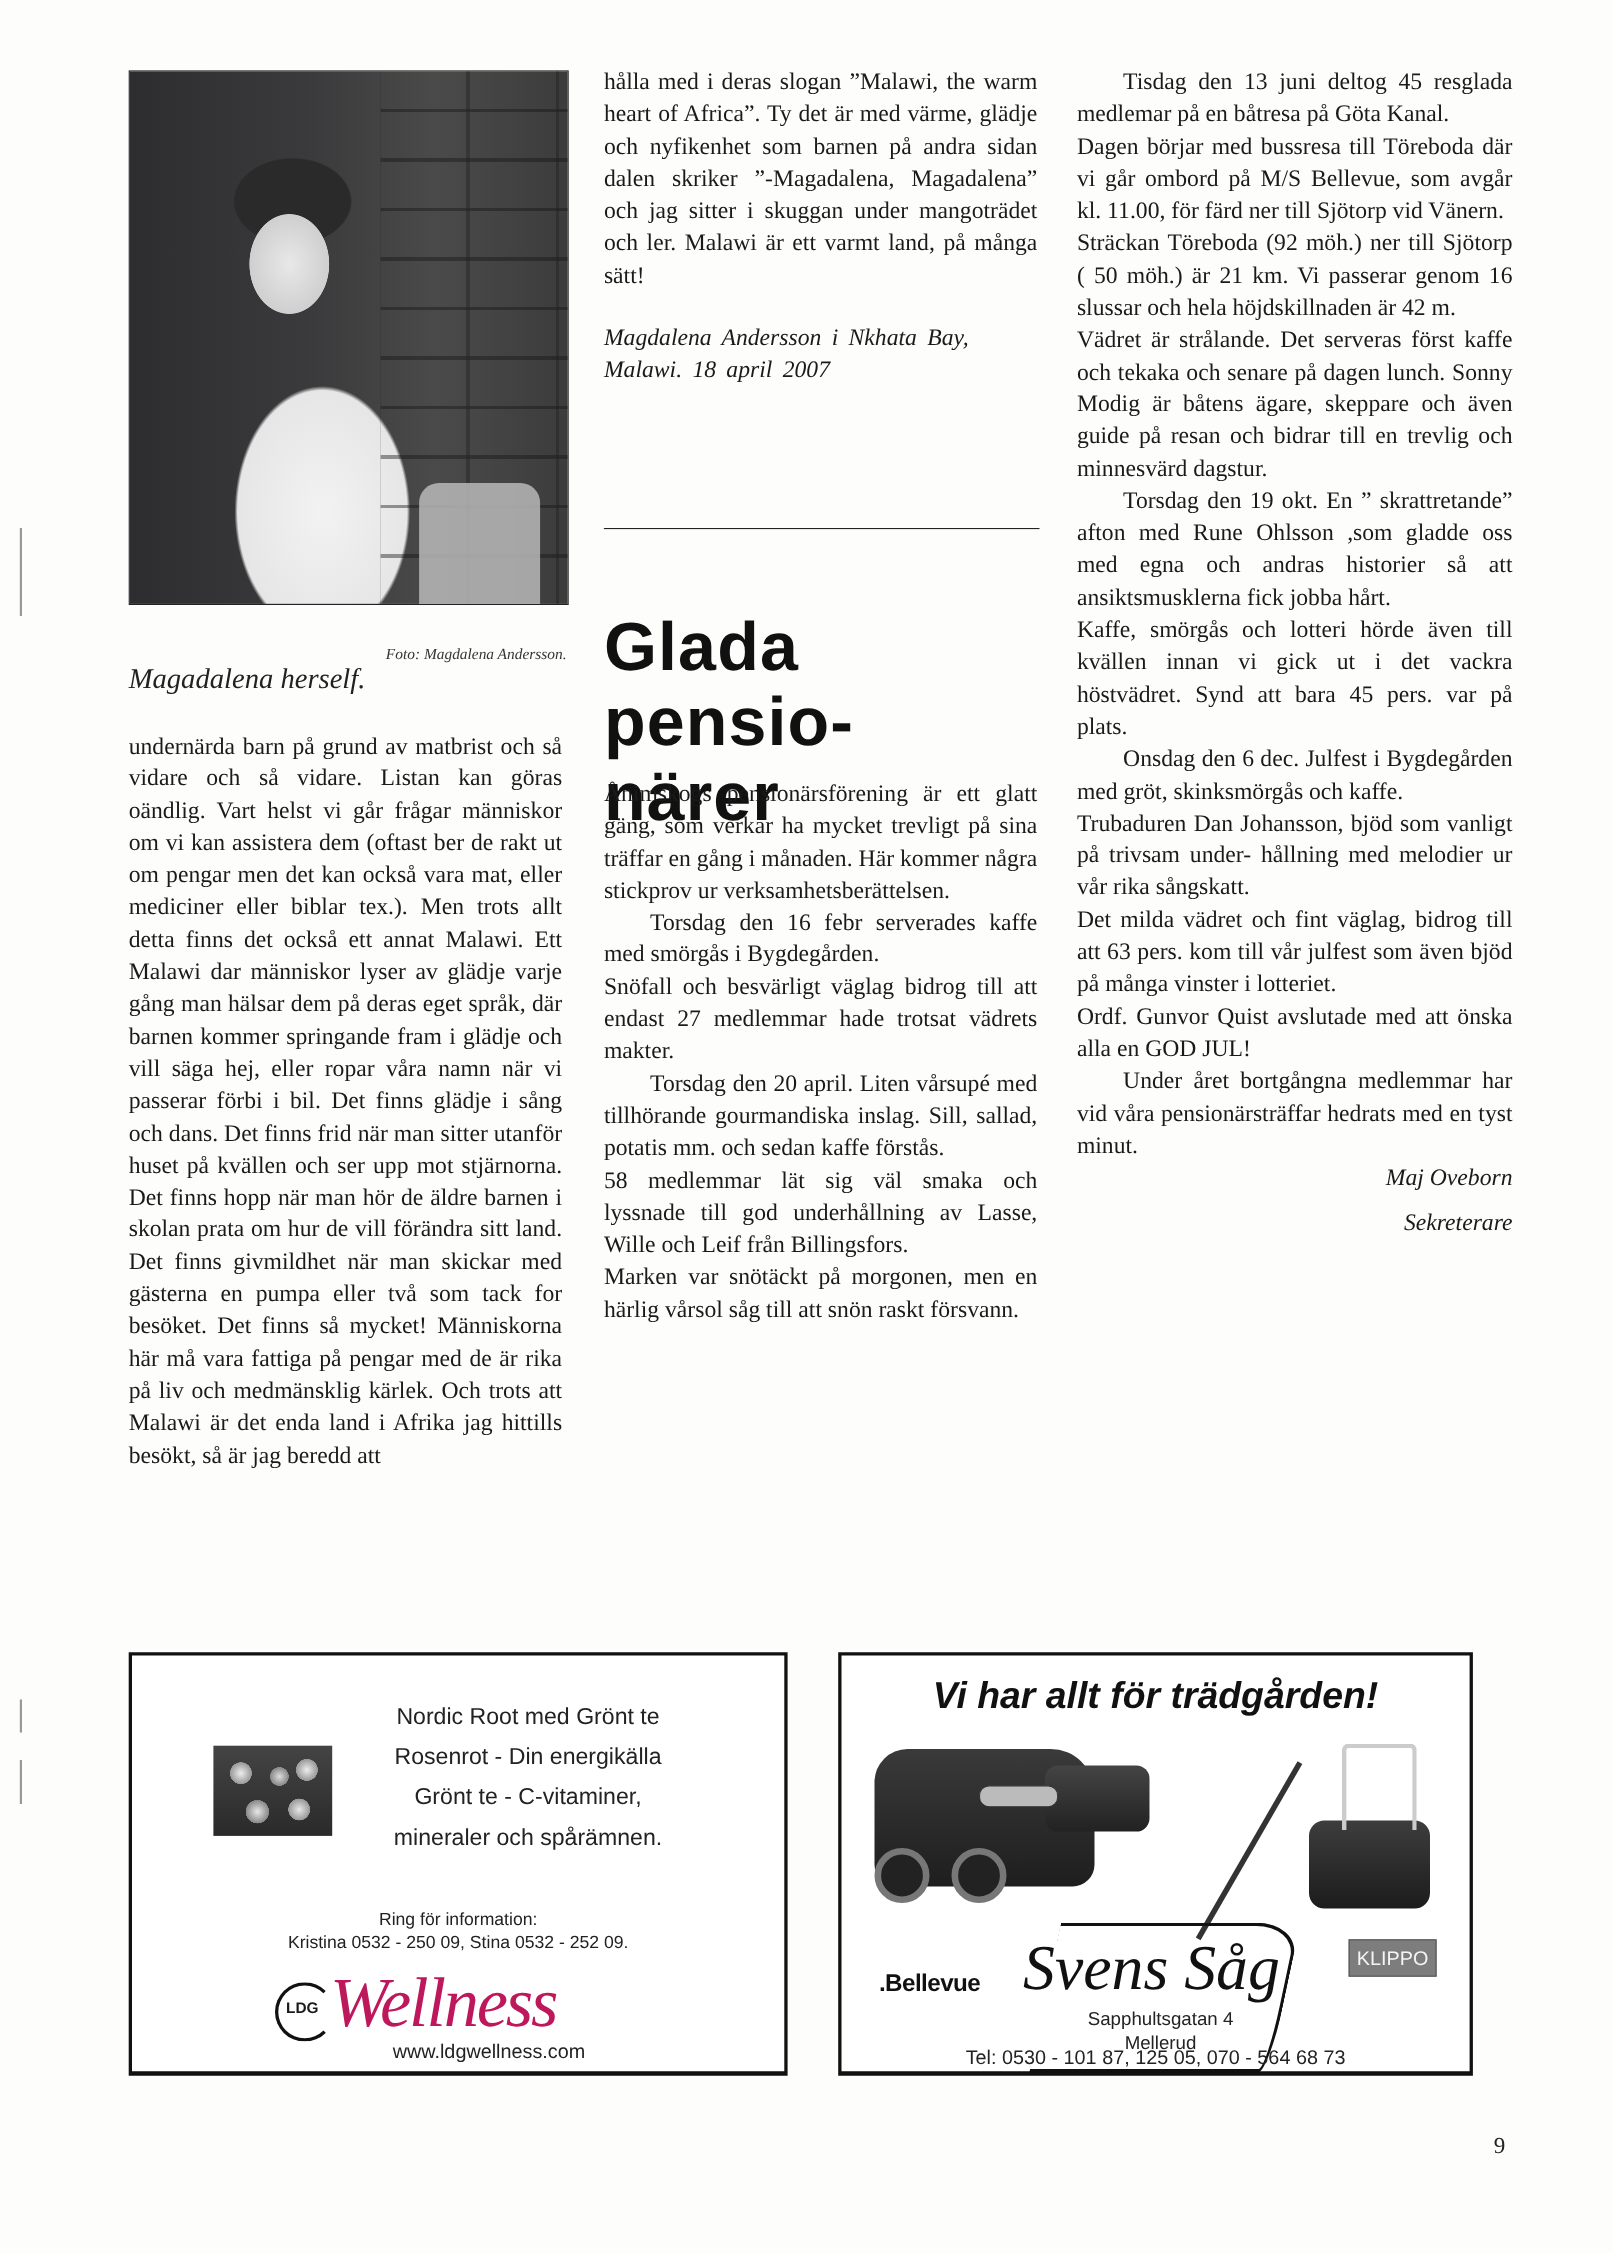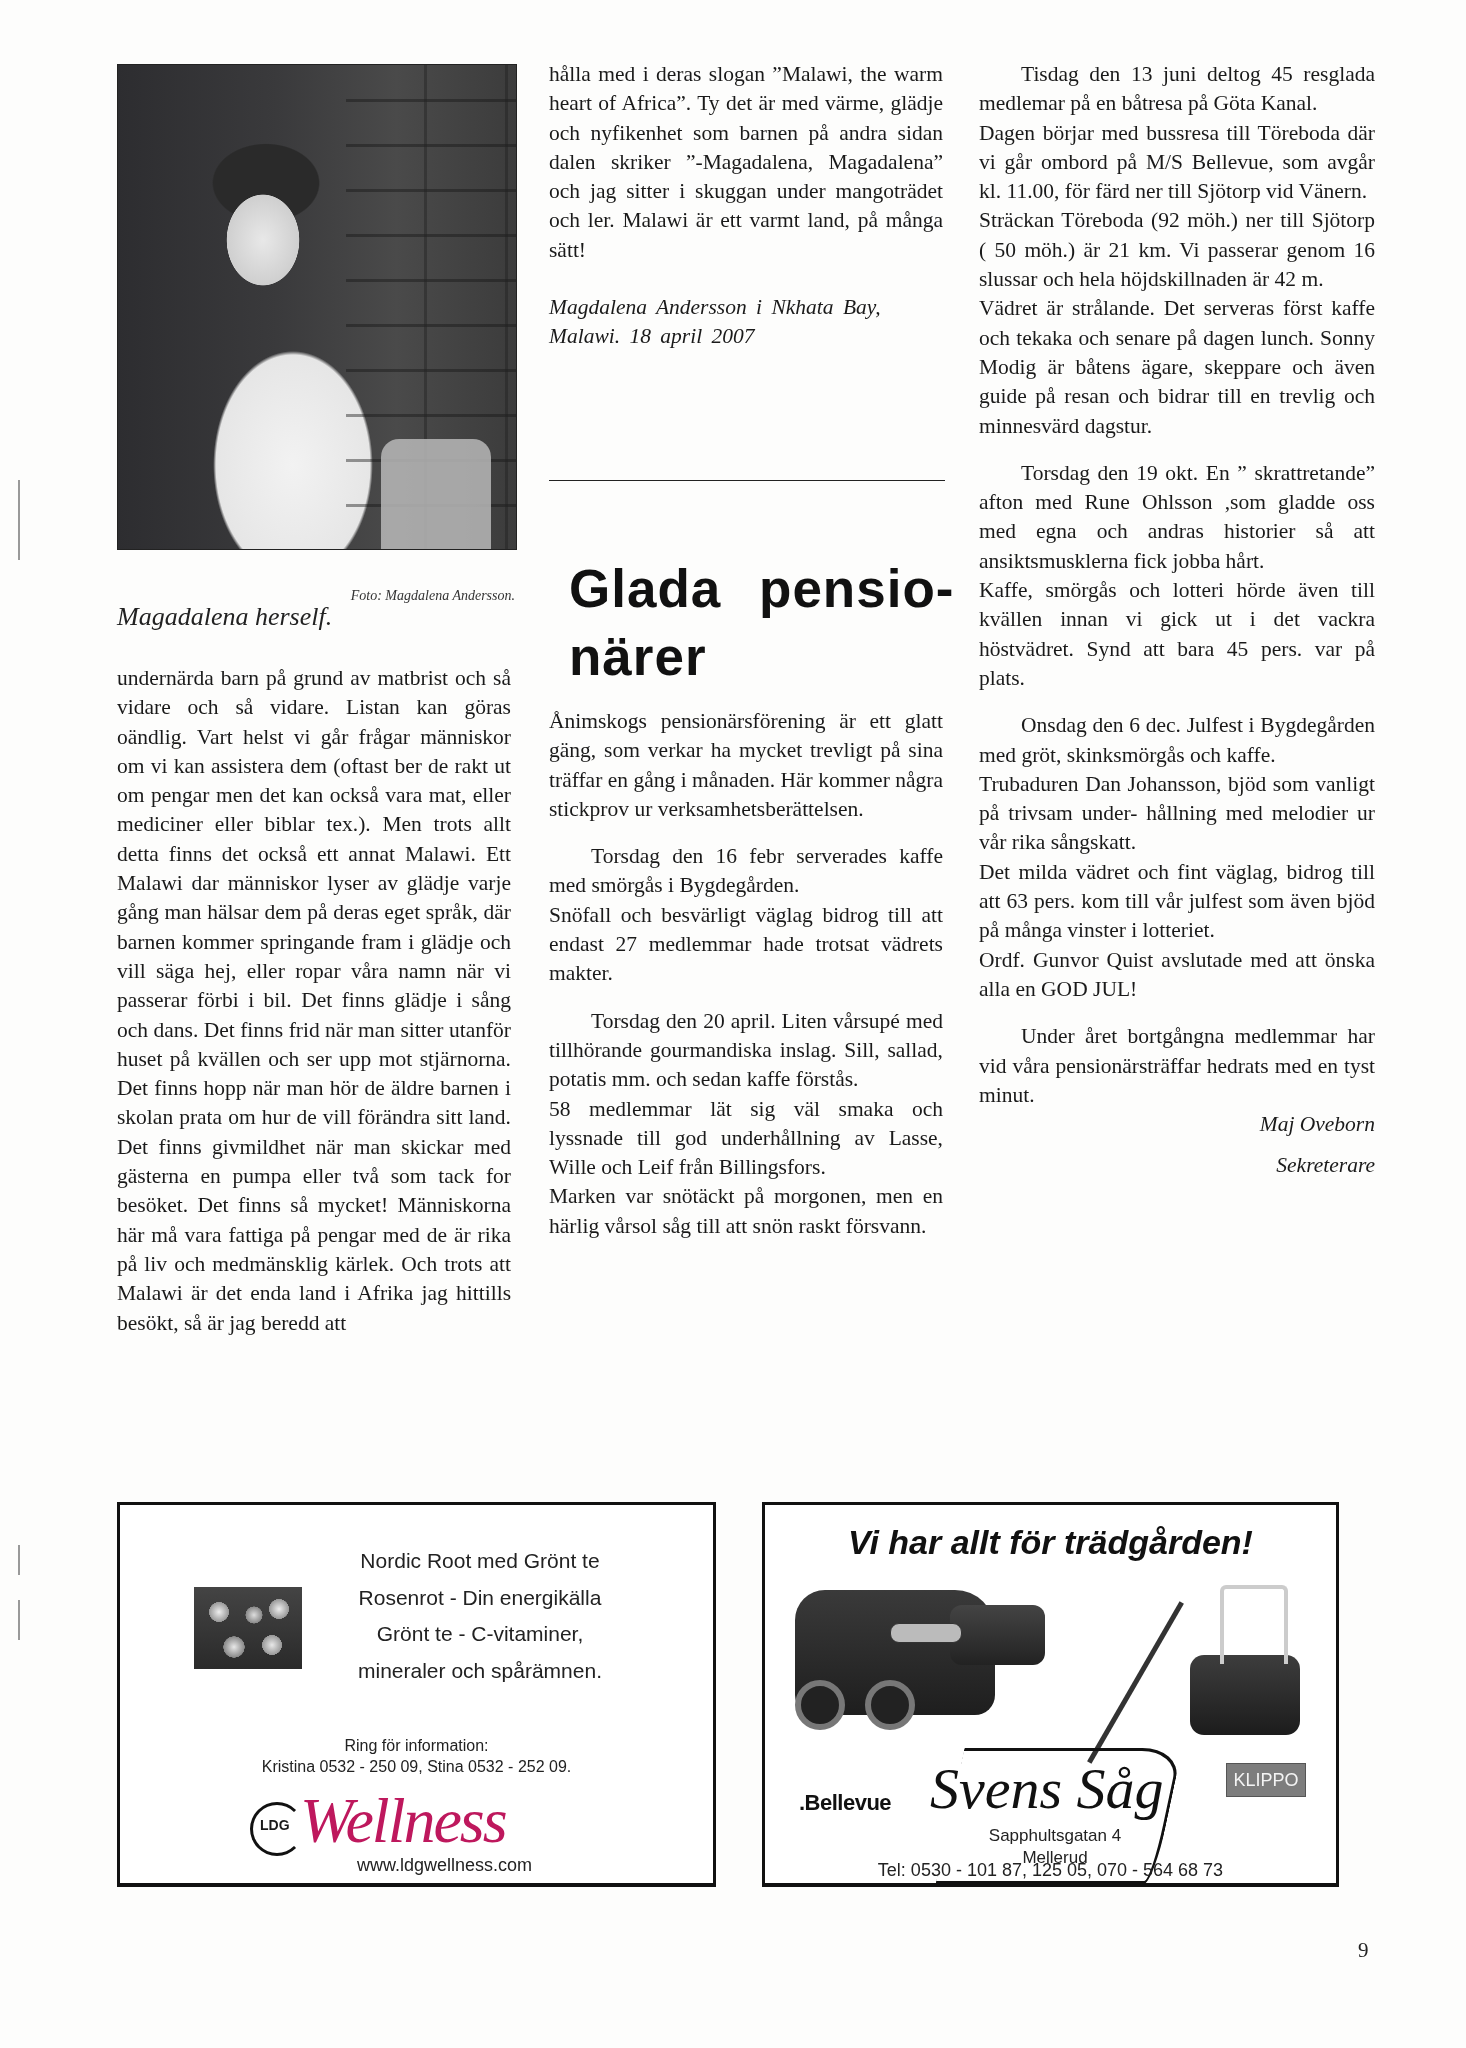--- a/index.html
+++ b/index.html
@@ -5,21 +5,21 @@
   html, body { margin: 0; padding: 0; }
   body {
     width: 1466px; height: 2048px; position: relative; overflow: hidden;
     background: #fdfdfc;
     font-family: "Liberation Serif", "DejaVu Serif", serif;
     color: #1a1a1a;
   }
   .col { position: absolute; font-size: 21.5px; line-height: 29.3px; text-align: justify; }
   .col p { margin: 0; }
   .col .indent { text-indent: 42px; }
-  .col .gap { margin-top: 18px; }
+  .col .gap { }
   #col1 { left: 117px; top: 664px; width: 394px; }
   #col2 { left: 549px; top: 60px; width: 394px; }
   #col3 { left: 979px; top: 60px; width: 396px; }
 
   .photo {
     position: absolute; left: 117px; top: 64px; width: 398px; height: 484px;
     background:
       radial-gradient(ellipse 60px 75px at 145px 175px, #e8e8e8 0%, #cfcfcf 60%, transparent 61%),
       radial-gradient(ellipse 75px 55px at 148px 118px, #2a2a2a 0%, #2a2a2a 70%, transparent 72%),
       radial-gradient(ellipse 140px 200px at 175px 400px, #f2f2f2 0%, #e6e6e6 55%, transparent 57%),
@@ -43,21 +43,21 @@
   }
   .photo-caption {
     position: absolute; left: 117px; top: 602px;
     font-style: italic; font-size: 26px; color: #222;
   }
   .sig { font-style: italic; }
   .rule { position: absolute; left: 549px; top: 480px; width: 396px; height: 0; border-top: 1.5px solid #222; }
   .headline {
     position: absolute; left: 549px; top: 555px; width: 400px;
     font-family: "Liberation Sans", "DejaVu Sans", sans-serif; font-weight: bold;
-    font-size: 53px; line-height: 68px; letter-spacing: 1px; color: #111; margin-left: 20px;
+    font-size: 62px; line-height: 68px; letter-spacing: 1px; color: #111;
   }
   .headline .l1 { word-spacing: 22px; }
   #col2b { left: 549px; top: 707px; width: 394px; }
 
   .right-sig { text-align: right; margin-top: 18px; }
   .right-sig + .right-sig { margin-top: 12px; }
 
   .ad { position: absolute; border: 3px solid #111; background: #fff;
         font-family: "Liberation Sans", "DejaVu Sans", sans-serif; text-align: center; }
   #ad1 { left: 117px; top: 1502px; width: 593px; height: 378px; border-width: 3px 3px 4px 3px; }

